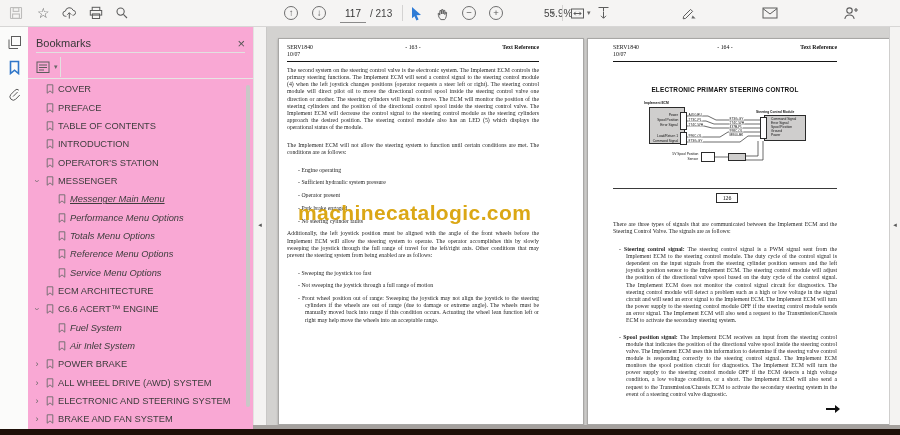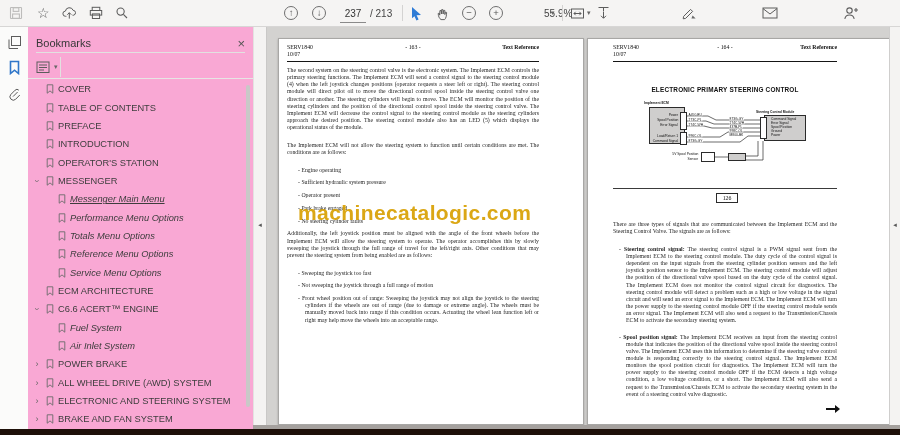--- a/index.html
+++ b/index.html
@@ -133,21 +133,21 @@
           </g>
         </svg>
     </span>
 
     <span class="tbi" style="left:284px">
         <span class="circ">↑</span>
       </span>
     <span class="tbi" style="left:312px">
         <span class="circ">↓</span>
       </span>
-    <span class="tbi pgin" style="left:340px">237</span>
+    <span class="tbi pgin" style="left:340px">117</span>
     <span class="tbi tbtxt" style="left:370px">/ 213</span>
     <span class="sep" style="left:402px"></span>
     <span class="tbi" style="left:410px">
       <svg width="13" height="15" viewBox="0 0 13 15">
           <path d="M2 1 L11 9 L6.6 9.3 L8.6 13.6 L6.4 14.6 L4.5 10.3 L2 12.2 Z" fill="#2f7cd6"></path>
         </svg>
     </span>
     <span class="tbi" style="left:436px">
       <svg width="13" height="15" viewBox="0 0 13 15">
           <path fill="none" stroke="#5c5c5c" stroke-width="0.95" d="M5 13.6 C3.4 12.6 2.2 10.2 2.2 7.4 L3.4 7.4 L3.7 9.2 L3.9 4.6 L5.1 4.6 L5.4 8 L5.7 3.6 L6.9 3.6 L7.1 8 L7.6 4.4 L8.8 4.4 L8.9 8.6 L9.4 6.2 L10.6 6.4 C10.6 9.6 10 12.4 8.6 13.6 Z"></path>
@@ -253,28 +253,28 @@
         <svg class="bm-glyph" width="8" height="10" viewBox="0 0 8 10">
             <path d="M1.2 0.8 H6.8 V9.2 L4 6.9 L1.2 9.2 Z" fill="none" stroke="#6b6b6b" stroke-width="0.9"></path>
           </svg>
         <span class="bm-label">COVER</span>
       </div>
       <div class="bm-row lvl0">
         <span class="bm-exp hide">›</span>
         <svg class="bm-glyph" width="8" height="10" viewBox="0 0 8 10">
             <path d="M1.2 0.8 H6.8 V9.2 L4 6.9 L1.2 9.2 Z" fill="none" stroke="#6b6b6b" stroke-width="0.9"></path>
           </svg>
+        <span class="bm-label">PREFACE</span>
+      </div>
+      <div class="bm-row lvl0">
+        <span class="bm-exp hide">›</span>
+        <svg class="bm-glyph" width="8" height="10" viewBox="0 0 8 10">
+            <path d="M1.2 0.8 H6.8 V9.2 L4 6.9 L1.2 9.2 Z" fill="none" stroke="#6b6b6b" stroke-width="0.9"></path>
+          </svg>
         <span class="bm-label">TABLE OF CONTENTS</span>
-      </div>
-      <div class="bm-row lvl0">
-        <span class="bm-exp hide">›</span>
-        <svg class="bm-glyph" width="8" height="10" viewBox="0 0 8 10">
-            <path d="M1.2 0.8 H6.8 V9.2 L4 6.9 L1.2 9.2 Z" fill="none" stroke="#6b6b6b" stroke-width="0.9"></path>
-          </svg>
-        <span class="bm-label">PREFACE</span>
       </div>
       <div class="bm-row lvl0">
         <span class="bm-exp hide">›</span>
         <svg class="bm-glyph" width="8" height="10" viewBox="0 0 8 10">
             <path d="M1.2 0.8 H6.8 V9.2 L4 6.9 L1.2 9.2 Z" fill="none" stroke="#6b6b6b" stroke-width="0.9"></path>
           </svg>
         <span class="bm-label">INTRODUCTION</span>
       </div>
       <div class="bm-row lvl0">
         <span class="bm-exp hide">›</span>

